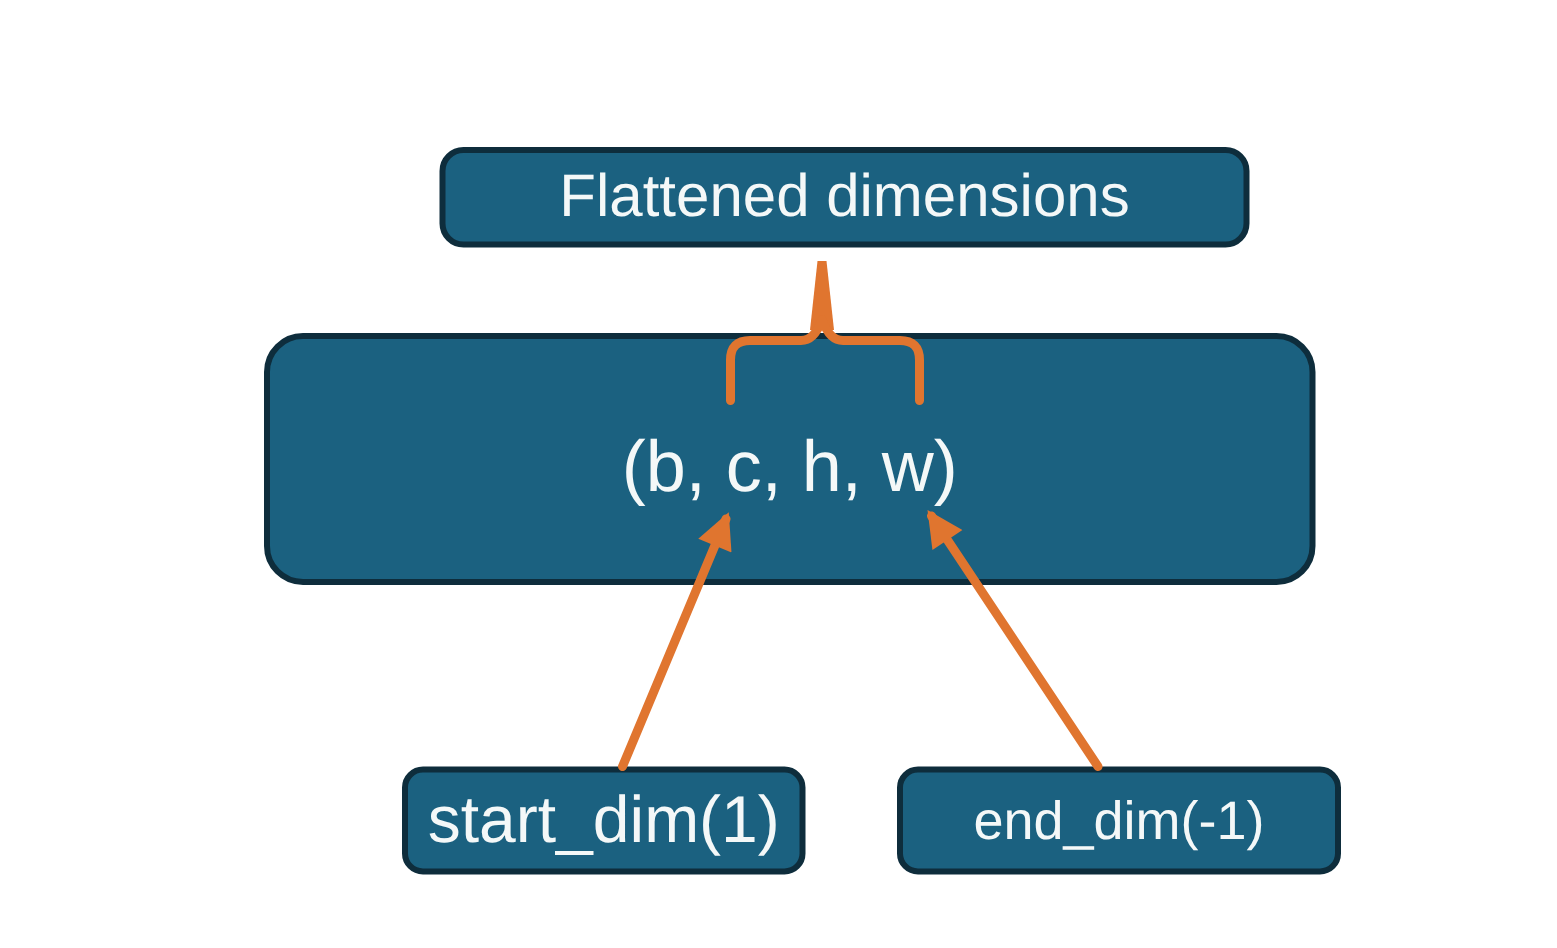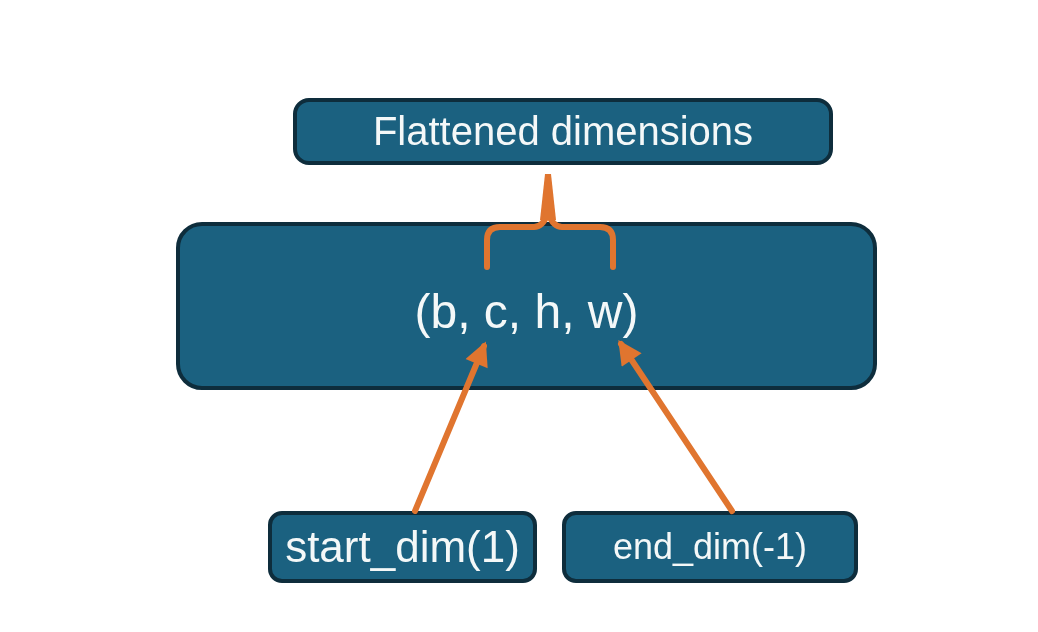--- a/index.html
+++ b/index.html
@@ -45,21 +45,21 @@
     margin-top: 10px;
   }
   .middle-box .label { padding-top: 10px; }
   .start-box {
     left: 268px; top: 511px;
     width: 269px; height: 72px;
     border-radius: 14px;
     font-size: 44px;
   }
   .end-box {
-    left: 562px; top: 511px;
+    left: 598px; top: 511px;
     width: 296px; height: 72px;
     border-radius: 14px;
     font-size: 36px;
   }
   .connector-layer {
     position: absolute;
     left: 0; top: 0;
     width: 1038px; height: 632px;
     pointer-events: none;
   }

